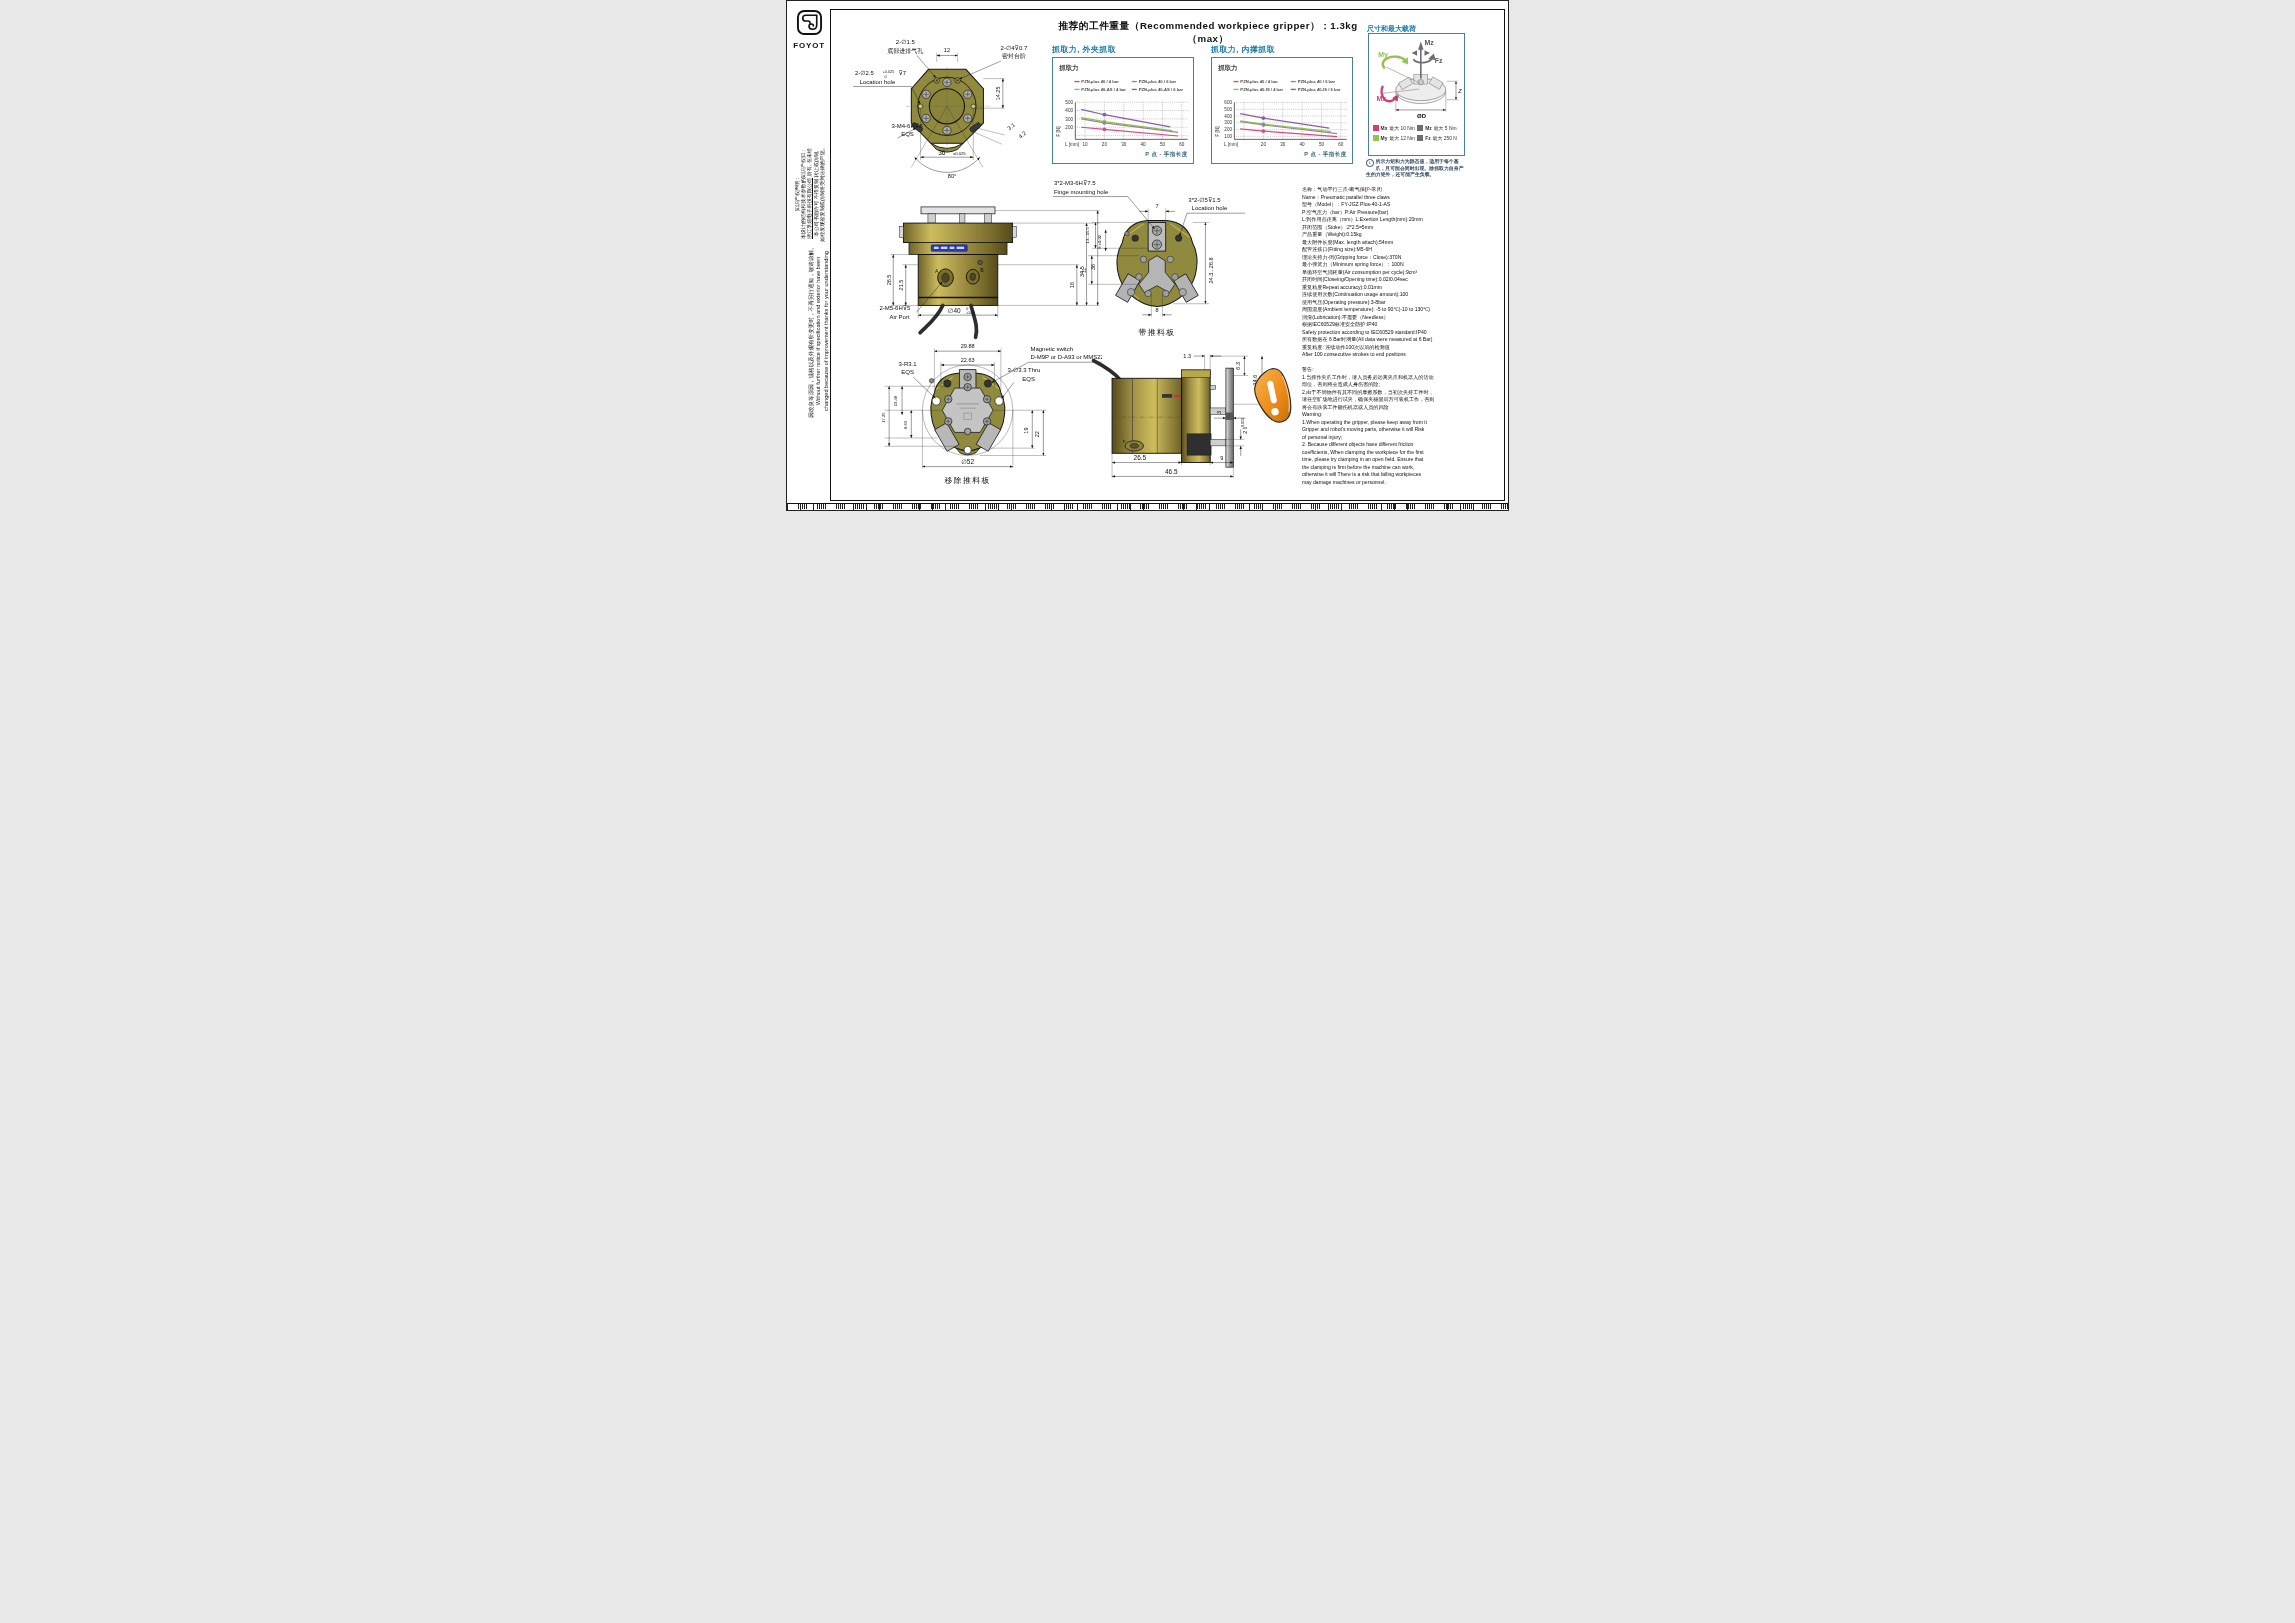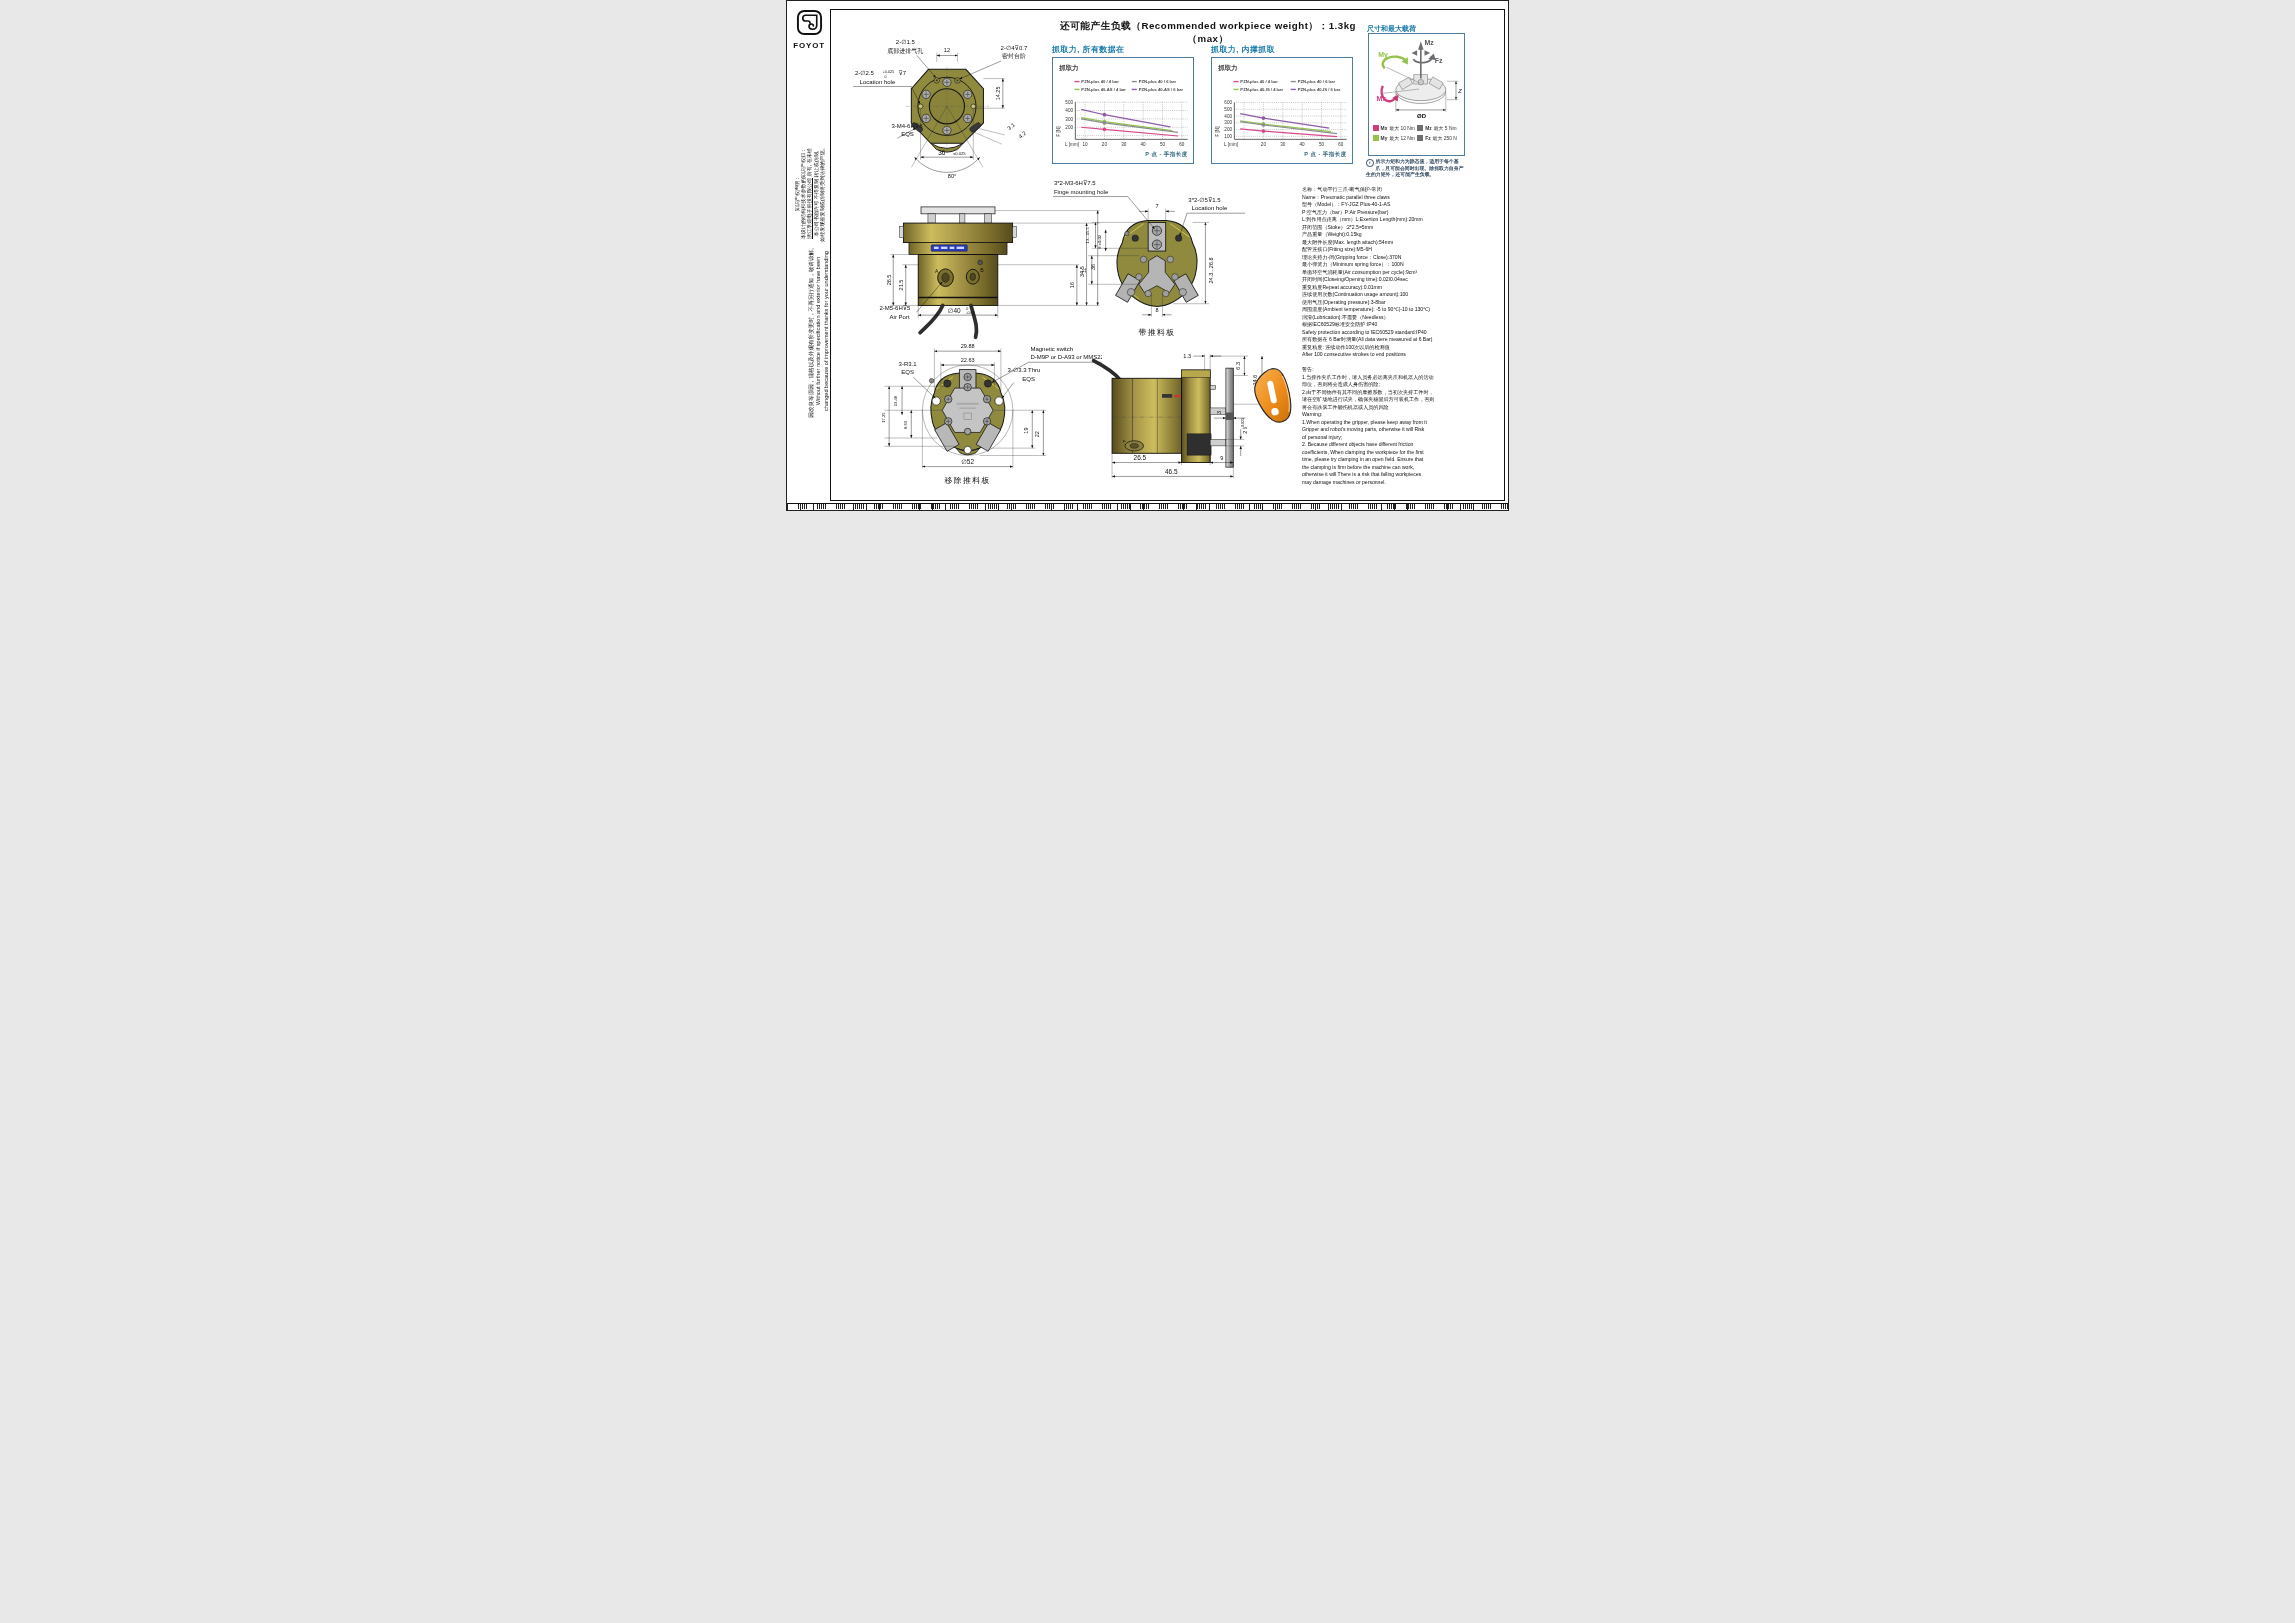--- a/index.html
+++ b/index.html
@@ -84,23 +84,23 @@
     </div>
     <div class="rot-block notice-block">
       <div>因改良等原因，规格以及外观有所变更时，不再另行通知，敬请谅解。</div>
       <div>Without further notice if specification and exterior have been</div>
       <div>changed because of improvement thanks for your understanding</div>
     </div>
   </div>
 
   <div class="frame"></div>
 
-  <div class="main-title">还可能产生负载（Recommended workpiece weight）：1.3kg（max）</div>
-
-  <div class="chart-header" style="left:265px;top:43px;">抓取力, 所有数据在</div>
+  <div class="main-title">推荐的工件重量（Recommended workpiece gripper）：1.3kg（max）</div>
+
+  <div class="chart-header" style="left:265px;top:43px;">抓取力, 外夹抓取</div>
   <div class="chart-box" style="left:265px;top:56px;">
     <svg width="139" height="104" viewBox="0 0 300 225">
         <text x="13" y="27" class="cb-label">抓取力</text>
         <line x1="46" y1="51" x2="57" y2="51" stroke="#d8488a" stroke-width="3"></line>
         <text x="61" y="54" class="leg">PZN-plus 40 / 4 bar</text>
         <line x1="46" y1="68" x2="57" y2="68" stroke="#94c34c" stroke-width="3"></line>
         <text x="61" y="71" class="leg">PZN-plus 40-AS / 4 bar</text>
         <line x1="170" y1="51" x2="181" y2="51" stroke="#8a8c8e" stroke-width="3"></line>
         <text x="185" y="54" class="leg">PZN-plus 40 / 6 bar</text>
         <line x1="170" y1="68" x2="181" y2="68" stroke="#8d5ba6" stroke-width="3"></line>

